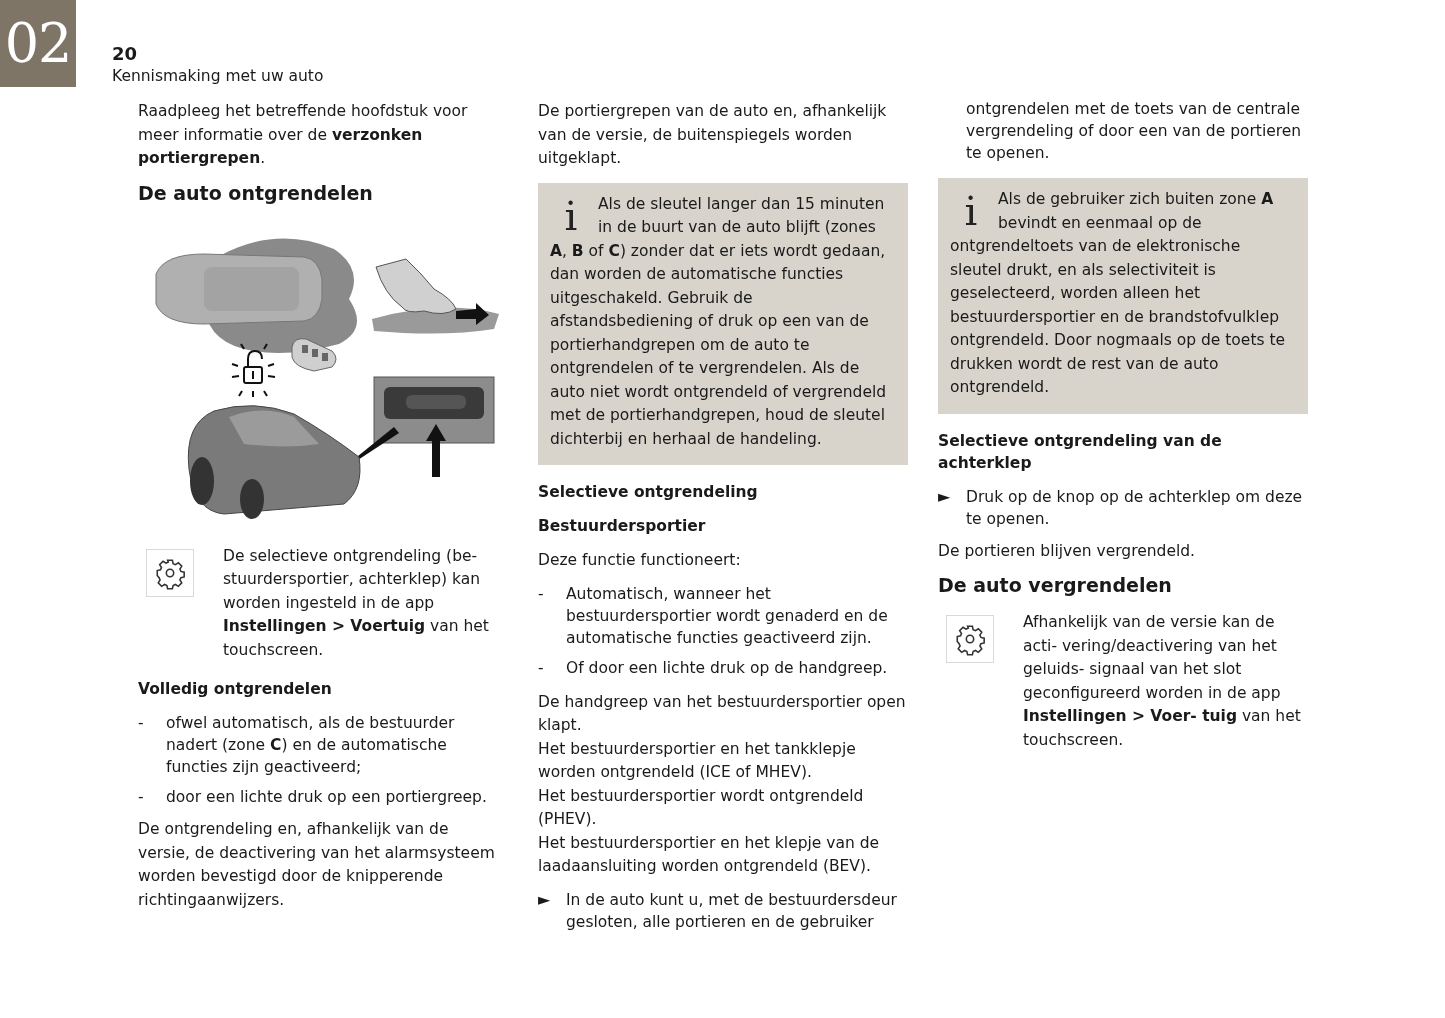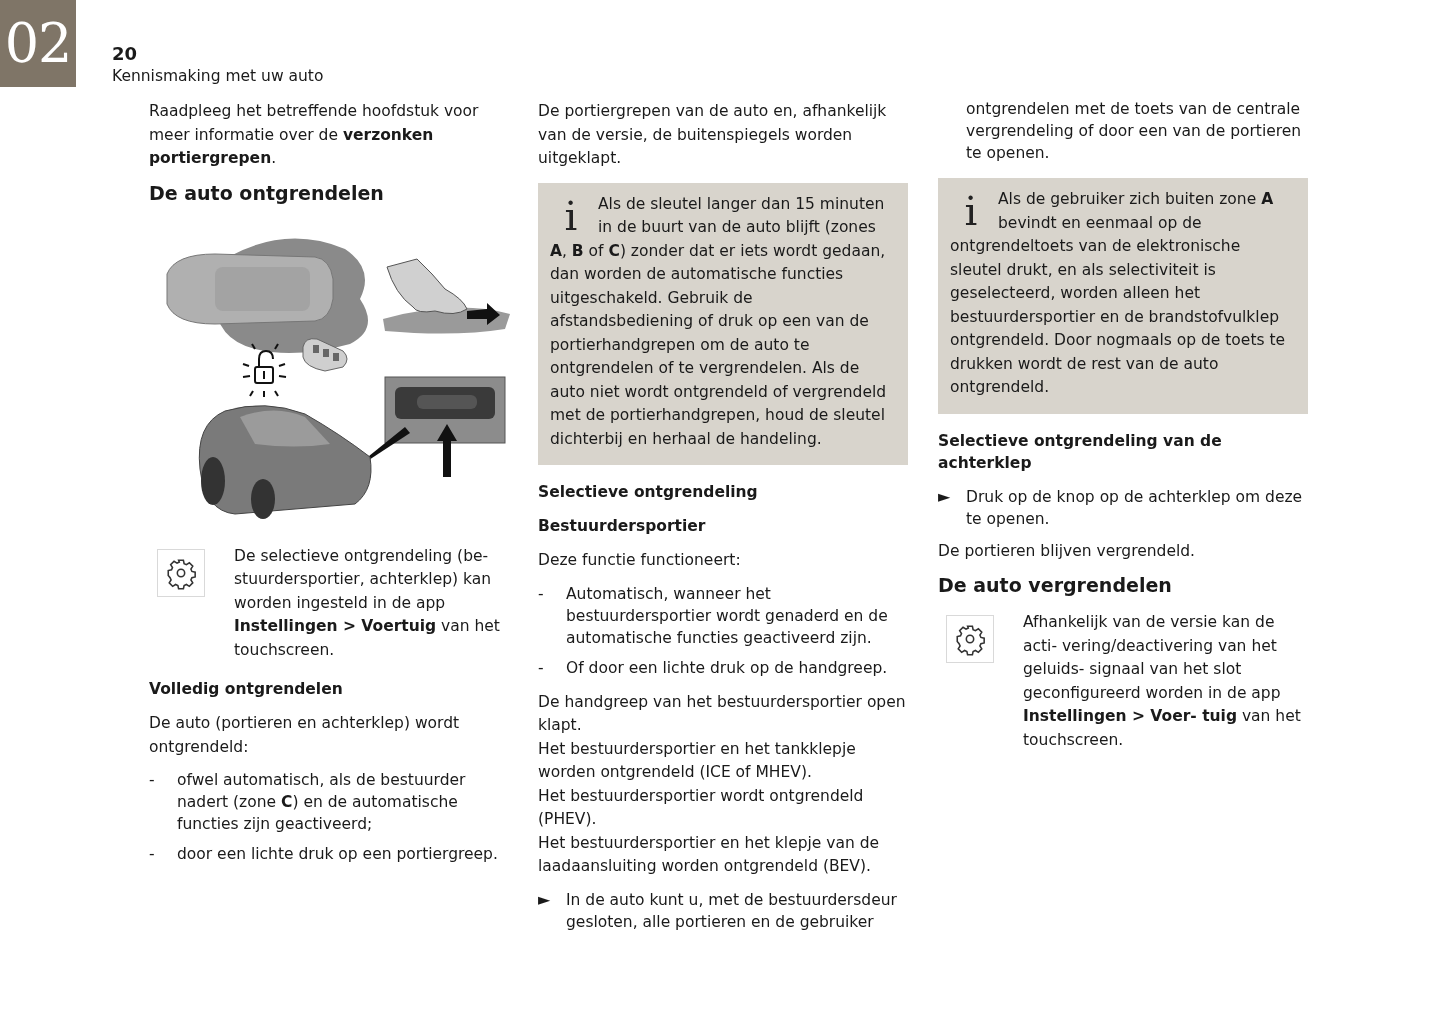--- a/index.html
+++ b/index.html
@@ -5,21 +5,21 @@
   * { box-sizing: border-box; margin: 0; padding: 0; }
   html, body { width: 1445px; height: 1018px; background: #ffffff; overflow: hidden; }
   body { position: relative; font-family: "DejaVu Sans", sans-serif; color: #1a1a1a; font-size: 15.5px; line-height: 23.5px; }
 
   .chapter-tab { position: absolute; left: 0; top: 0; width: 76px; height: 87px; background: #7f7567; color: #fff;
     font-family: "DejaVu Serif", serif; font-size: 54px; line-height: 87px; text-align: center; letter-spacing: -1px; }
   .page-num { position: absolute; left: 112px; top: 44px; font-weight: bold; font-size: 18px; line-height: 20px; }
   .chapter-title { position: absolute; left: 112px; top: 66px; font-size: 15.5px; line-height: 20px; }
 
   .col { position: absolute; top: 100px; }
-  .col1 { left: 149px; width: 365px; }
+  .col1 { left: 138px; width: 365px; }
   .col2 { left: 538px; width: 370px; }
   .col3 { left: 938px; width: 370px; }
 
   p { margin-bottom: 10px; }
   b { font-weight: bold; }
   h2 { font-size: 19px; font-weight: bold; line-height: 24px; margin: 6px 0 14px 0; }
   h3 { font-size: 15.5px; font-weight: bold; line-height: 22px; margin: 14px 0 12px 0; }
 
   .figure { position: relative; width: 360px; height: 300px; margin: 0 0 26px 6px; }
 
@@ -111,25 +111,25 @@
         <path d="M10.3 3h3.4l.5 2.4 1.6.7 2.1-1.3 2.4 2.4-1.3 2.1.7 1.6 2.3.5v3.4l-2.3.5-.7 1.6 1.3 2.1-2.4 2.4-2.1-1.3-1.6.7-.5 2.3h-3.4l-.5-2.3-1.6-.7-2.1 1.3-2.4-2.4 1.3-2.1-.7-1.6L3 13.7v-3.4l2.3-.5.7-1.6-1.3-2.1 2.4-2.4 2.1 1.3 1.6-.7z"></path>
         <circle cx="12" cy="12" r="2.6"></circle>
       </svg>
     </div>
     <div class="settings-text">
       <span>De selectieve ontgrendeling (be- stuurdersportier, achterklep) kan worden ingesteld in de app </span><b>Instellingen &gt; Voertuig</b><span> van het touchscreen.</span>
     </div>
   </div>
 
   <h3>Volledig ontgrendelen</h3>
-  <p>De auto (portieren en achterklep) wordt ontgrendeld:</p>
   <ul class="dash">
     <li><span>ofwel automatisch, als de bestuurder nadert (zone </span><b>C</b><span>) en de automatische functies zijn geactiveerd;</span></li>
     <li><span>door een lichte druk op een portiergreep.</span></li>
   </ul>
+  <p>De ontgrendeling en, afhankelijk van de versie, de deactivering van het alarmsysteem worden bevestigd door de knipperende richtingaanwijzers.</p>
 </div>
 
 <div class="col col2">
   <p>De portiergrepen van de auto en, afhankelijk van de versie, de buitenspiegels worden uitgeklapt.</p>
 
   <div class="infobox" style="margin-top:12px;">
     <span class="info-i">i</span>
     <span>Als de sleutel langer dan 15 minuten in de buurt van de auto blijft (zones </span><b>A</b><span>, </span><b>B</b><span> of </span><b>C</b><span>) zonder dat er iets wordt gedaan, dan worden de automatische functies uitgeschakeld. Gebruik de afstandsbediening of druk op een van de portierhandgrepen om de auto te ontgrendelen of te vergrendelen. Als de auto niet wordt ontgrendeld of vergrendeld met de portierhandgrepen, houd de sleutel dichterbij en herhaal de handeling.</span>
   </div>
 

